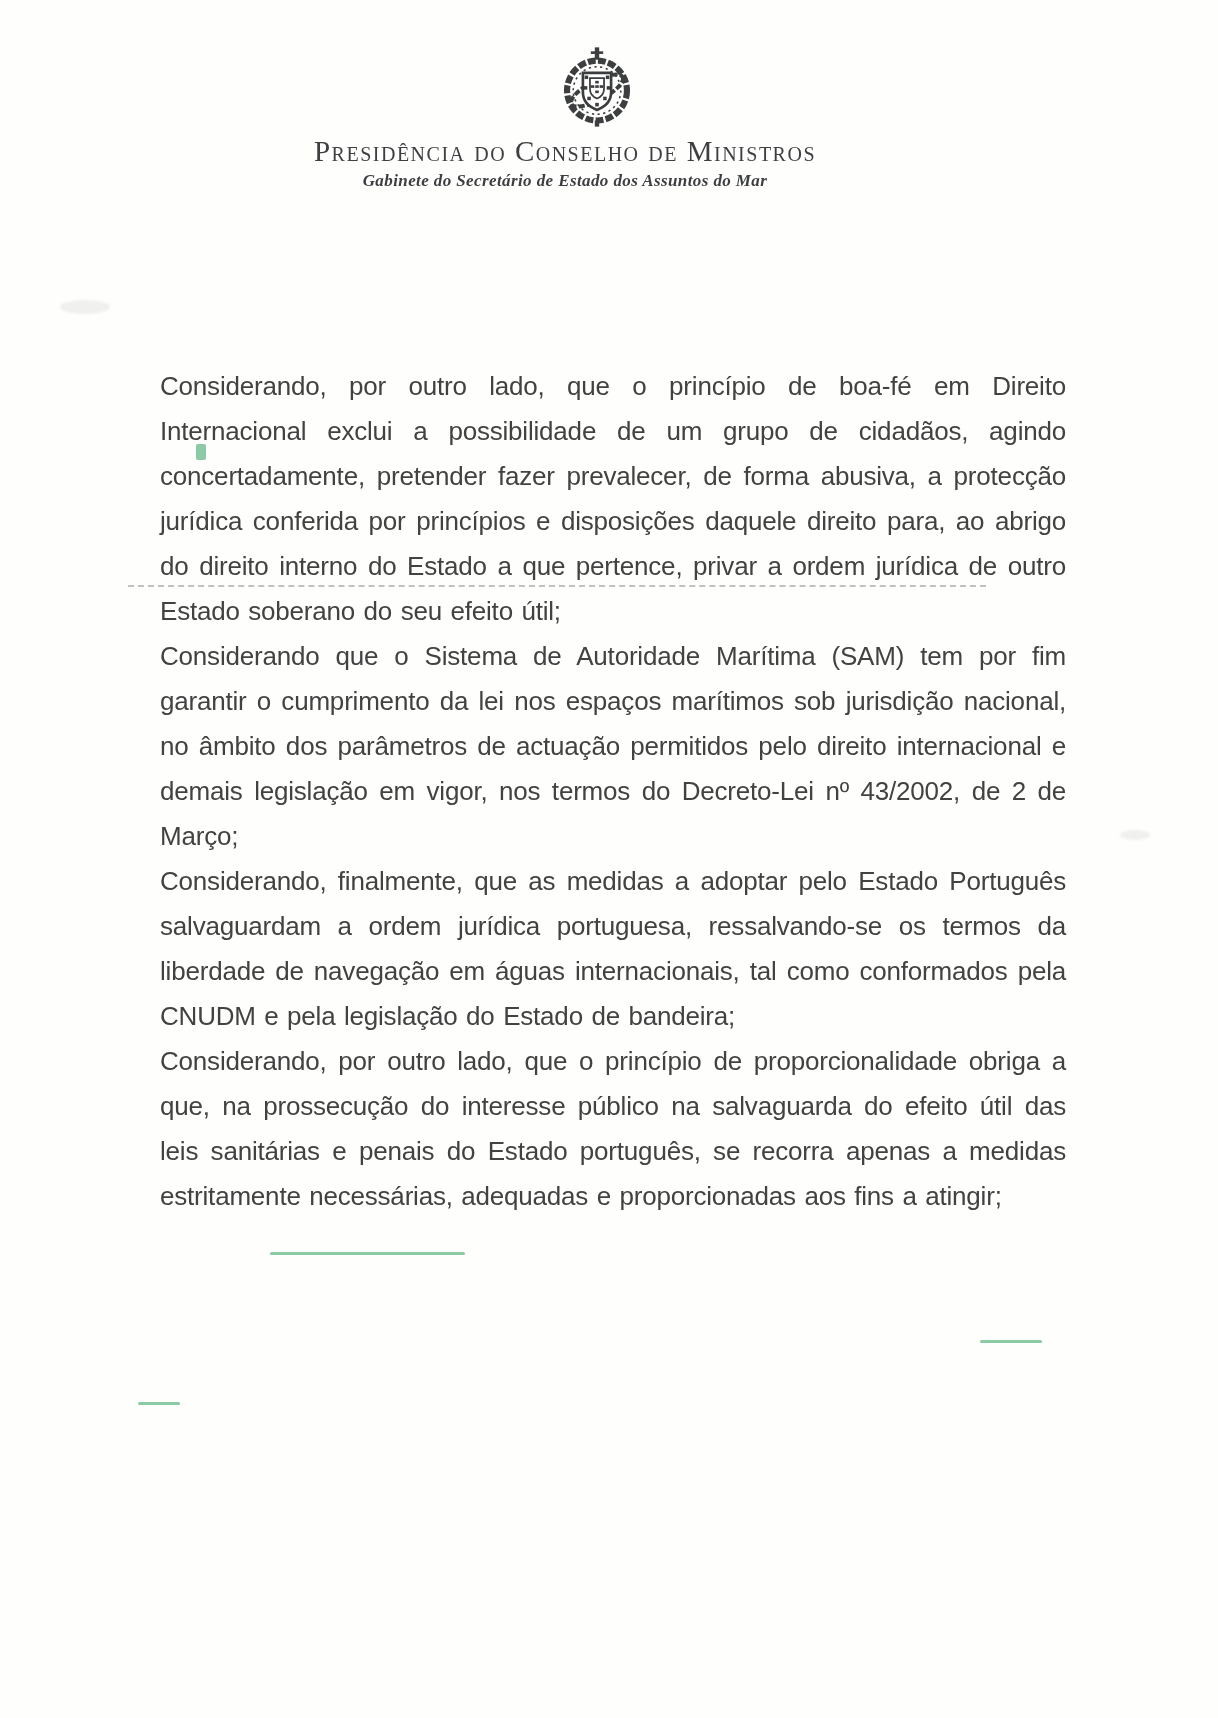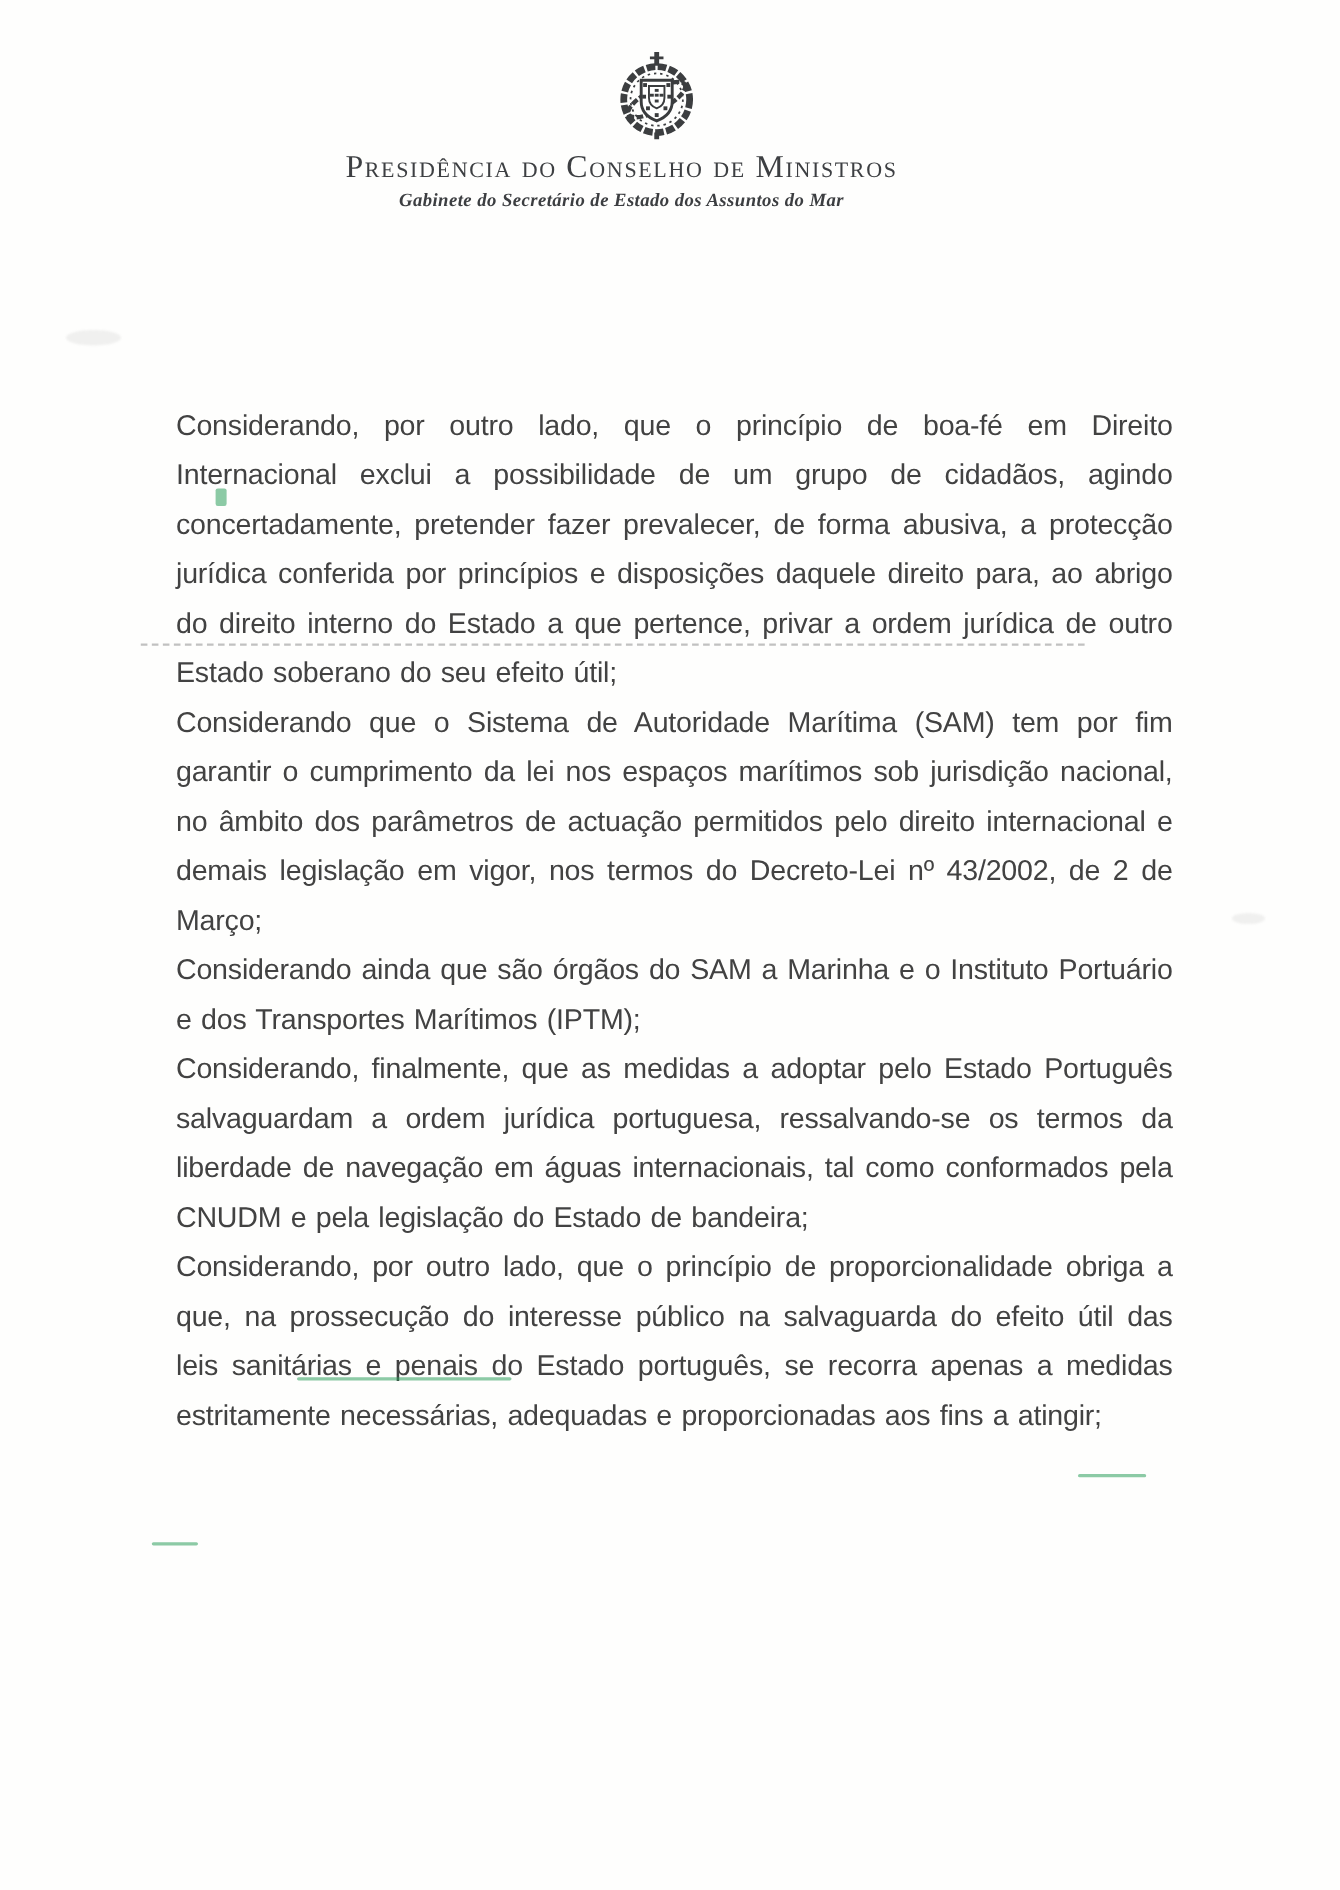--- a/index.html
+++ b/index.html
@@ -121,21 +121,20 @@
         </g>
       </svg>
     </div>
     <div class="org-title">Presidência do Conselho de Ministros</div>
     <div class="org-subtitle">Gabinete do Secretário de Estado dos Assuntos do Mar</div>
   </div>
 
   <div class="doc-body">
     <p>Considerando, por outro lado, que o princípio de boa-fé em Direito Internacional exclui a possibilidade de um grupo de cidadãos, agindo concertadamente, pretender fazer prevalecer, de forma abusiva, a protecção jurídica conferida por princípios e disposições daquele direito para, ao abrigo do direito interno do Estado a que pertence, privar a ordem jurídica de outro Estado soberano do seu efeito útil;</p>
     <p>Considerando que o Sistema de Autoridade Marítima (SAM) tem por fim garantir o cumprimento da lei nos espaços marítimos sob jurisdição nacional, no âmbito dos parâmetros de actuação permitidos pelo direito internacional e demais legislação em vigor, nos termos do Decreto-Lei nº 43/2002, de 2 de Março;</p>
-    <p>Considerando ainda que são órgãos do SAM a Marinha e o Instituto Portuário e dos Transportes Marítimos (IPTM);</p>
     <p>Considerando, finalmente, que as medidas a adoptar pelo Estado Português salvaguardam a ordem jurídica portuguesa, ressalvando-se os termos da liberdade de navegação em águas internacionais, tal como conformados pela CNUDM e pela legislação do Estado de bandeira;</p>
     <p>Considerando, por outro lado, que o princípio de proporcionalidade obriga a que, na prossecução do interesse público na salvaguarda do efeito útil das leis sanitárias e penais do Estado português, se recorra apenas a medidas estritamente necessárias, adequadas e proporcionadas aos fins a atingir;</p>
   </div>
 
   <div class="artifact dashes" style="left:128px; top:585px; width:858px;"></div>
   <div class="artifact green" style="left:196px; top:444px; width:10px; height:16px;"></div>
   <div class="artifact green" style="left:270px; top:1252px; width:195px; height:3px;"></div>
   <div class="artifact green" style="left:980px; top:1340px; width:62px; height:3px;"></div>
   <div class="artifact green" style="left:138px; top:1402px; width:42px; height:3px;"></div>
   <div class="artifact smudge" style="left:60px; top:300px; width:50px; height:14px;"></div>

